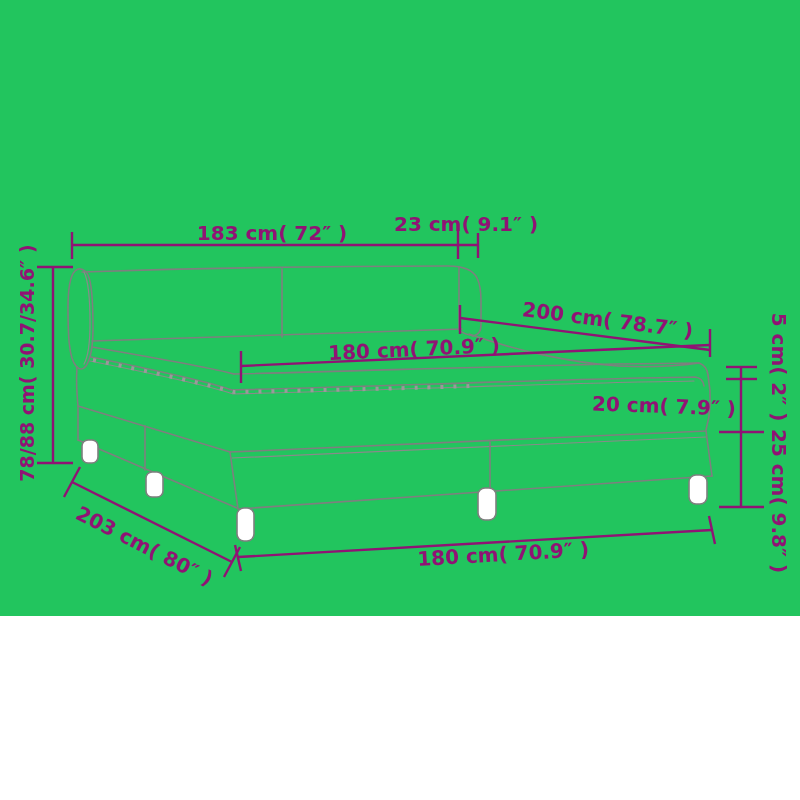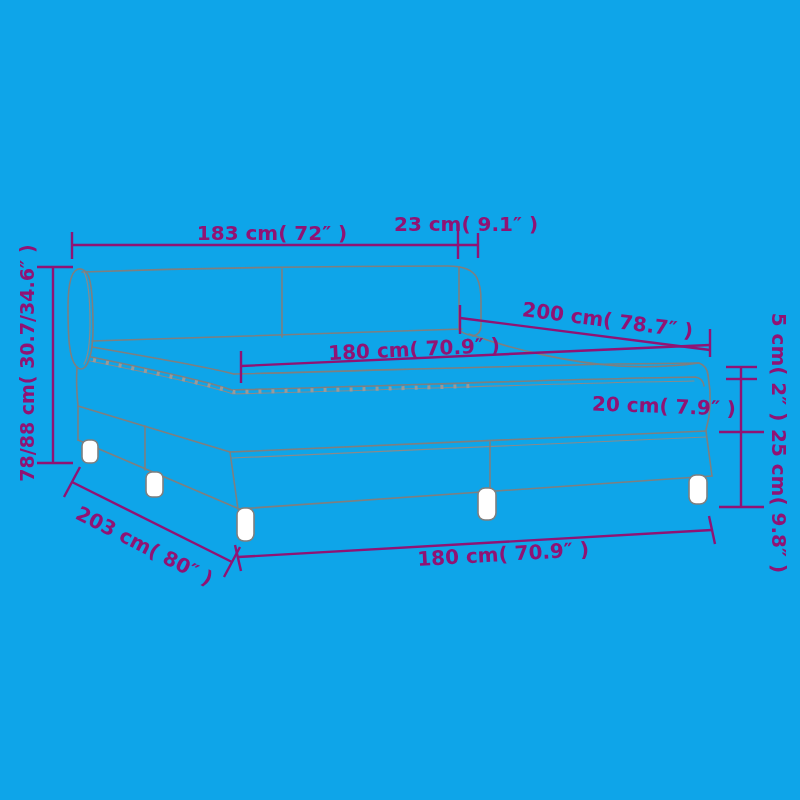--- a/index.html
+++ b/index.html
@@ -4,22 +4,22 @@
 <style>
   html, body {
     margin: 0;
     padding: 0;
     background: #ffffff;
     font-family: "DejaVu Sans", "Liberation Sans", sans-serif;
   }
   .stage {
     position: relative;
     width: 800px;
-    height: 800px;
-    background: #0ea5e9;
+    height: 616px;
+    background: #22c55e;
     overflow: hidden;
   }
   svg { display: block; }
   .bed-line {
     fill: none;
     stroke: #7f7f7f;
     stroke-width: 1.6;
     stroke-linecap: round;
     stroke-linejoin: round;
   }

